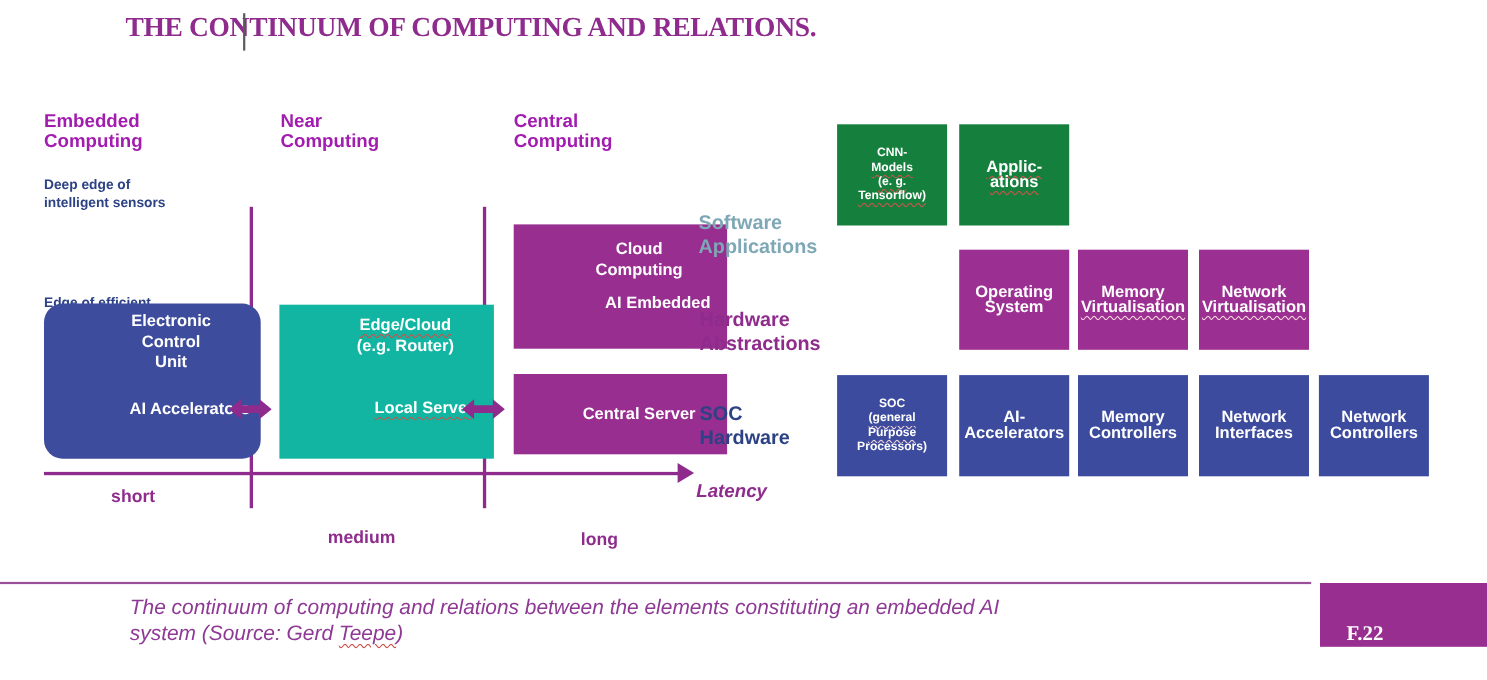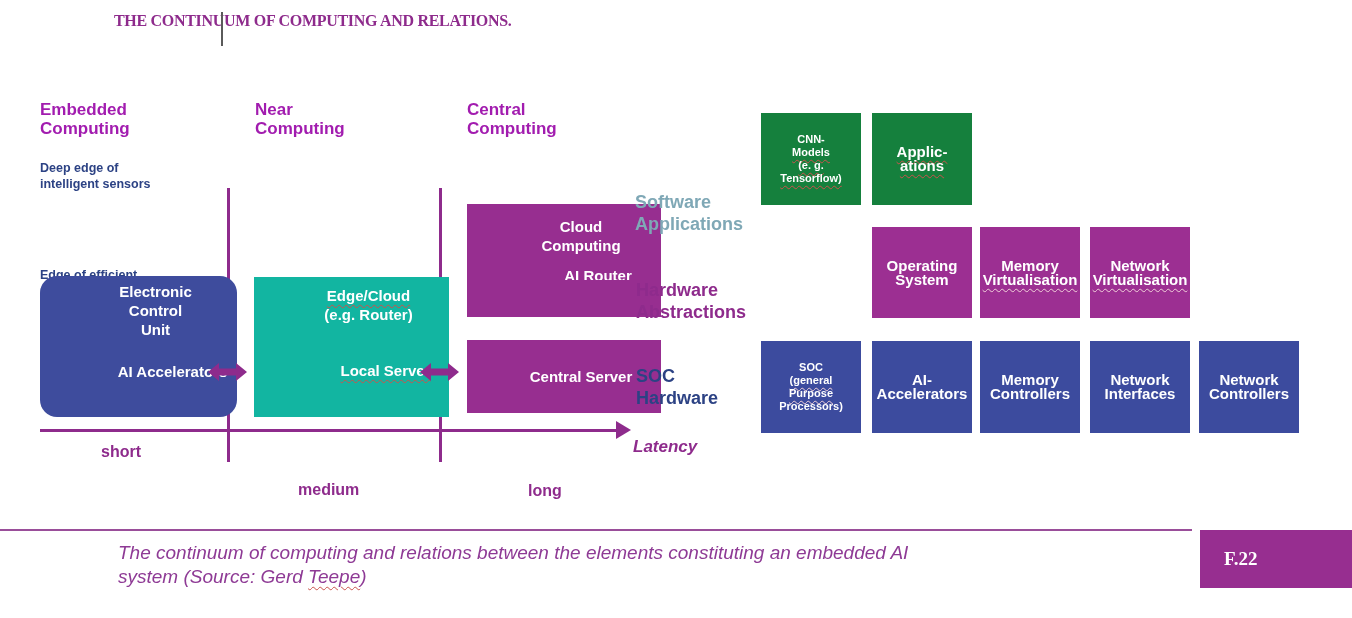--- a/index.html
+++ b/index.html
@@ -6,21 +6,21 @@
   .stage {
     position:relative; width:1352px; height:618px; background:#ffffff;
     overflow:hidden; font-family:"Liberation Sans", sans-serif;
   }
   .abs { position:absolute; }
   .pre { white-space:pre-line; }
 
   .slide-title {
     left:114px; top:12px; margin:0;
     font-family:"Liberation Serif", serif; font-weight:bold;
-    font-size:16px; letter-spacing:-0.3px; color:#8e2b8c;
+    font-size:25px; letter-spacing:-0.3px; color:#8e2b8c;
   }
   .text-cursor { left:221px; top:12px; width:1.5px; height:34px; background:#5a5a5a; }
 
   .col-head { font-size:17px; line-height:19px; font-weight:bold; color:#a21caf; }
   .note { font-size:12.5px; line-height:15.5px; font-weight:bold; color:#2c4284; }
 
   .vline { width:3px; background:#8e2b8c; }
   .axis-line { background:#8e2b8c; }
   .axis-head {
     width:0; height:0;
@@ -73,21 +73,21 @@
     text-underline-offset:3px;
   }
 
   .sep-line { left:0; top:529px; width:1192px; height:2px; background:#9a4e9a; }
   .caption {
     left:118px; top:541px; width:940px;
     font-size:19px; line-height:24px; font-style:italic; color:#8e3a95;
   }
   .fig-badge {
     left:1200px; top:530px; width:152px; height:58px; background:#972e90;
-    display:flex; align-items:center; color:#ffffff;
+    display:flex; align-items:flex-end; color:#ffffff;
     font-family:"Liberation Serif", serif; font-weight:bold; font-size:19px;
     padding-left:24px; box-sizing:border-box;
   }
   svg.darrow { fill:#8e2b8c; }
 </style>
 </head>
 <body>
 
 <div class="stage">
 
@@ -126,21 +126,21 @@
     </div>
     <div class="abs sub-edge">
       <span class="wavy">Local Server</span>
     </div>
   </div>
 
   <div class="abs dbox box-cloud">
     <div class="bt pre" style="margin-top:13px;">Cloud
 Computing</div>
     <div class="abs clipped">
-      <span>AI Router</span>
+      <span>AI Embedded</span>
     </div>
   </div>
 
   <div class="abs dbox box-cserver">
     <span>Central Server</span>
   </div>
 
   <svg class="abs darrow" style="left:208px; top:361px;" width="39" height="22" viewBox="0 0 39 22">
     <path d="M0 11 L11 2 L11 7.5 L28 7.5 L28 2 L39 11 L28 20 L28 14.5 L11 14.5 L11 20 Z"></path>
   </svg>

